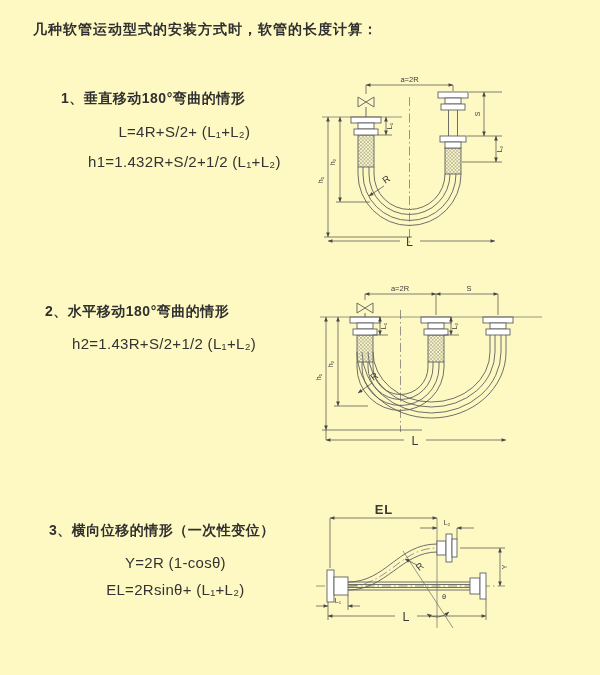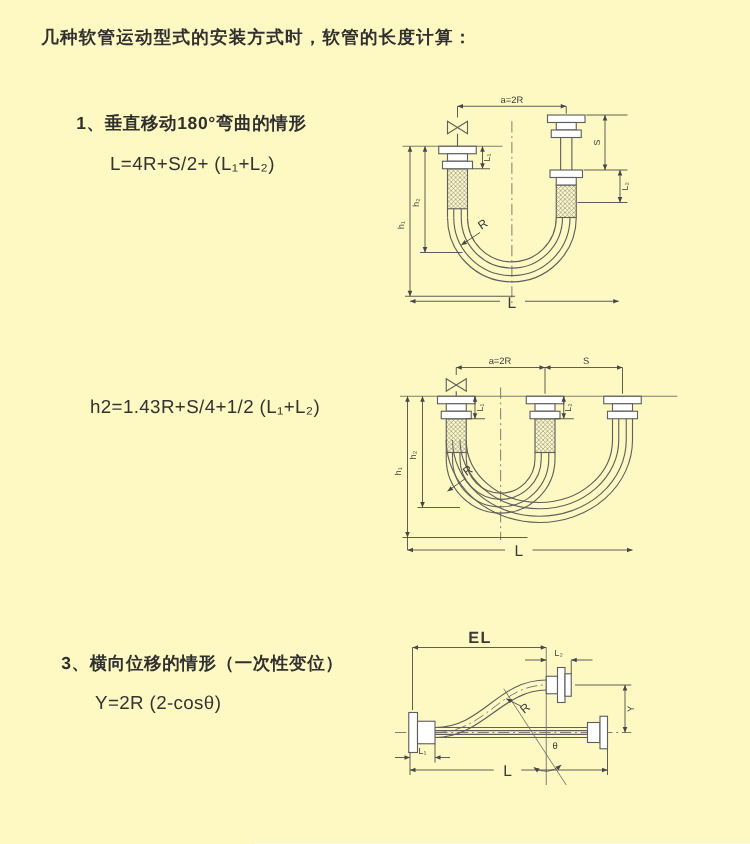--- a/index.html
+++ b/index.html
@@ -1,21 +1,21 @@
 <!DOCTYPE html>
 <html><head>
 <meta charset="utf-8">
 <style>
   html,body{margin:0;padding:0;background:#fff;}
   body{width:600px;height:675px;position:relative;font-family:"Liberation Sans","DejaVu Sans",sans-serif;color:#2e2e2e;}
   .page{position:absolute;inset:0;background:#fef9c3;overflow:hidden;}
   .title{position:absolute;left:33px;top:21px;font-size:14px;font-weight:bold;letter-spacing:1px;color:#303030;}
   .section{position:absolute;}
   .sec-heading{font-size:14px;font-weight:bold;letter-spacing:0.5px;color:#303030;}
-  .formulas{margin:9px 0 0 27px;}
+  .formulas{margin:9px 0 0 27px;text-align:center;}
   .formula{font-size:15px;color:#333;letter-spacing:0.3px;}
   .s1 .formula{line-height:30px;}
   .s2 .formula,.s3 .formula{line-height:27px;}
   svg{position:absolute;overflow:visible;}
   .draw{stroke:#5f5f5f;stroke-width:0.9;fill:none;}
   .thin{stroke:#6a6a6a;stroke-width:0.7;fill:none;}
   .dim{stroke:#474747;stroke-width:0.7;fill:none;}
   .cl{stroke:#6a6a6a;stroke-width:0.7;fill:none;stroke-dasharray:9 3 1.5 3;}
   .white{fill:#ffffff;stroke:#5f5f5f;stroke-width:0.9;}
   .hatched{stroke:#5f5f5f;stroke-width:0.9;}
@@ -30,33 +30,36 @@
 <body>
 
 <div class="page">
 
   <div class="title">几种软管运动型式的安装方式时，软管的长度计算：</div>
 
   <div class="section s1" style="left:45px;top:90px;margin-left:16px;">
     <div class="sec-heading">1、垂直移动180°弯曲的情形</div>
     <div class="formulas">
       <div class="formula">L=4R+S/2+ (L₁+L₂)</div>
+      <div class="formula">h1=1.432R+S/2+1/2 (L₁+L₂)</div>
     </div>
   </div>
 
   <div class="section s2" style="left:45px;top:303px;">
+    <div class="sec-heading">2、水平移动180°弯曲的情形</div>
     <div class="formulas">
-      <div class="formula">h2=1.43R+S/4+1/2 (L₁+L₂)</div>
+      <div class="formula">h2=1.43R+S/2+1/2 (L₁+L₂)</div>
     </div>
   </div>
 
   <div class="section s3" style="left:49px;top:522px;">
     <div class="sec-heading">3、横向位移的情形（一次性变位）</div>
     <div class="formulas">
-      <div class="formula">Y=2R (2-cosθ)</div>
+      <div class="formula">Y=2R (1-cosθ)</div>
+      <div class="formula">EL=2Rsinθ+ (L₁+L₂)</div>
     </div>
   </div>
 
   <svg style="left:312px;top:72px;" width="285" height="185" viewBox="0 0 285 185">
     <defs>
       <marker id="m1" viewBox="0 0 10 10" refX="9" refY="5" markerWidth="9" markerHeight="7" orient="auto-start-reverse">
         <path d="M0,1.2 L9,5 L0,8.8 z" fill="#474747"></path>
       </marker>
       <pattern id="hz1" width="3.5" height="3.5" patternUnits="userSpaceOnUse">
         <path d="M0,3.5 L3.5,0 M0,0 L3.5,3.5" stroke="#8a8a8a" stroke-width="0.5"></path>

